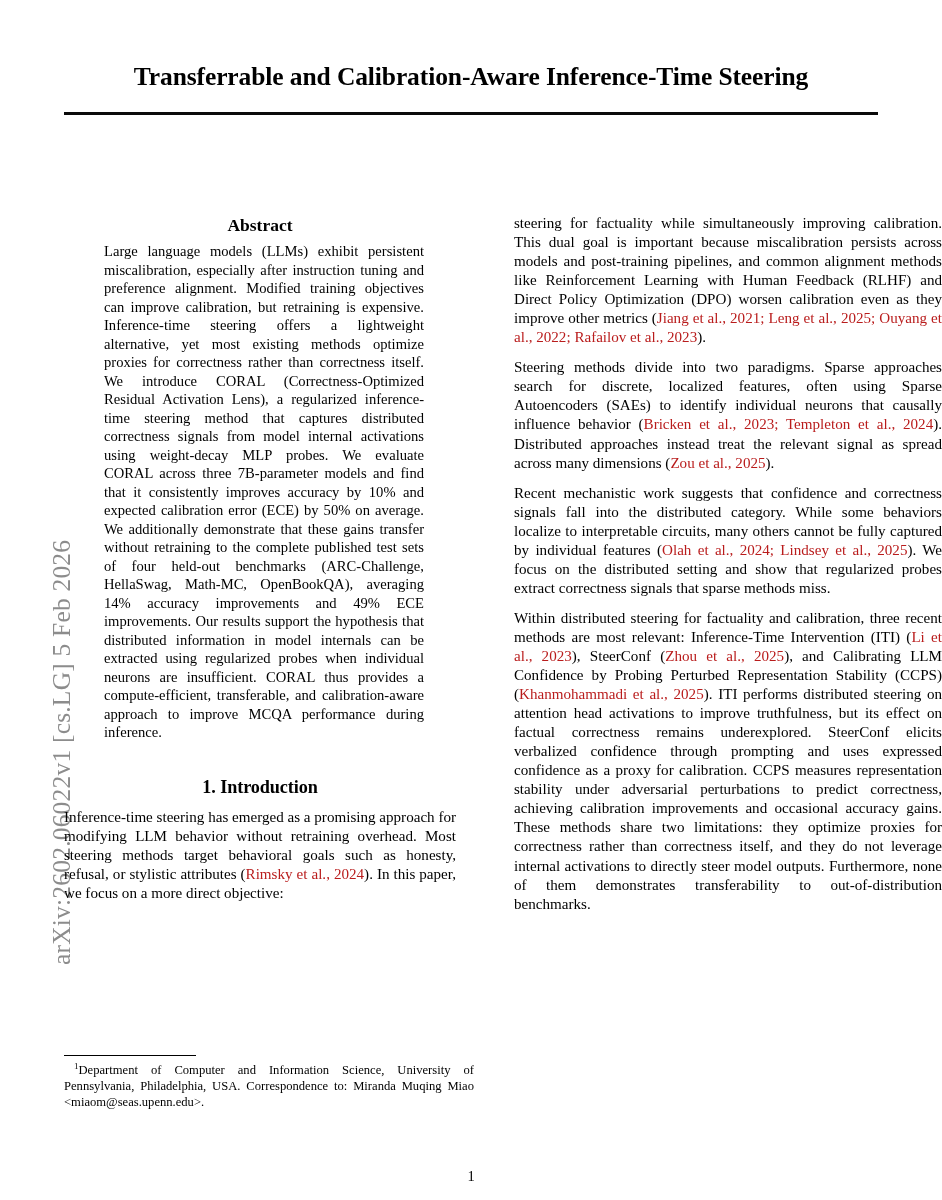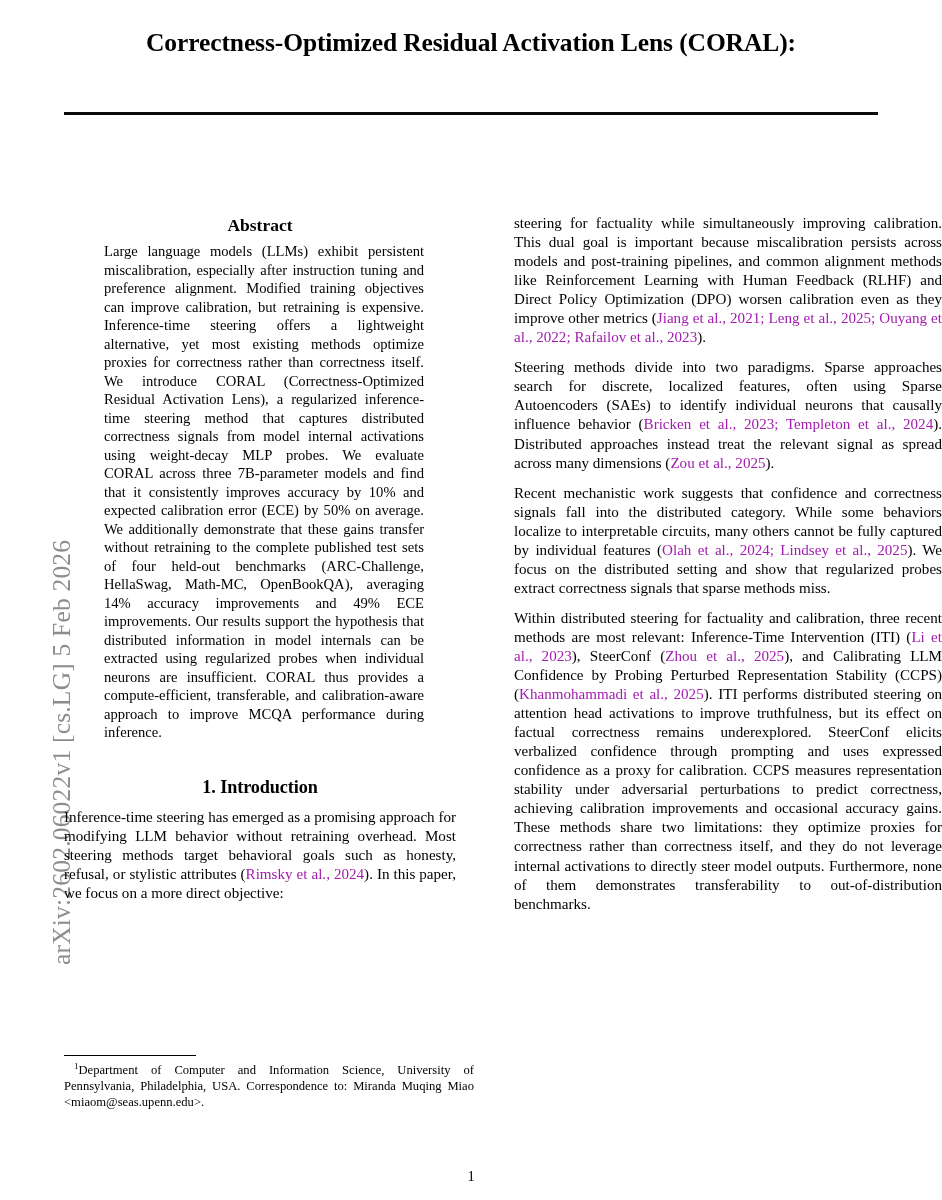--- a/index.html
+++ b/index.html
@@ -118,21 +118,21 @@
     text-align: center;
     letter-spacing: -0.1px;
   }
 
   p.para {
     margin: 0 0 11px 0;
     text-align: justify;
   }
   p.para:last-child { margin-bottom: 0; }
 
-  .cite { color: #a21caf; }
+  .cite { color: #b91c1c; }
 
   
   .footnote-wrap {
     position: absolute;
     left: 64px;
     top: 1055px;
     width: 410px;
   }
   .footnote-rule {
     width: 132px;
@@ -169,21 +169,22 @@
 </style>
 </head>
 <body>
 
 <div class="page">
 
   <div class="arxiv-stamp">arXiv:2602.06022v1  [cs.LG]  5 Feb 2026</div>
 
   <div class="title-block">
     <h1 class="paper-title">
-      <span>Correctness-Optimized Residual Activation Lens (CORAL):</span><br>
+      <br>
+      <span>Transferrable and Calibration-Aware Inference-Time Steering</span>
     </h1>
   </div>
   <div class="title-rule"></div>
 
 
   <div class="col col-left">
 
     <h2 class="abstract-head">Abstract</h2>
     <p class="abstract-body">Large language models (LLMs) exhibit persistent miscalibration, especially after instruction tuning and preference alignment. Modified training objectives can improve calibration, but retraining is expensive. Inference-time steering offers a lightweight alternative, yet most existing methods optimize proxies for correctness rather than correctness itself. We introduce CORAL (Correctness-Optimized Residual Activation Lens), a regularized inference-time steering method that captures distributed correctness signals from model internal activations using weight-decay MLP probes. We evaluate CORAL across three 7B-parameter models and find that it consistently improves accuracy by 10% and expected calibration error (ECE) by 50% on average. We additionally demonstrate that these gains transfer without retraining to the complete published test sets of four held-out benchmarks (ARC-Challenge, HellaSwag, Math-MC, OpenBookQA), averaging 14% accuracy improvements and 49% ECE improvements. Our results support the hypothesis that distributed information in model internals can be extracted using regularized probes when individual neurons are insufficient. CORAL thus provides a compute-efficient, transferable, and calibration-aware approach to improve MCQA performance during inference.</p>
 

